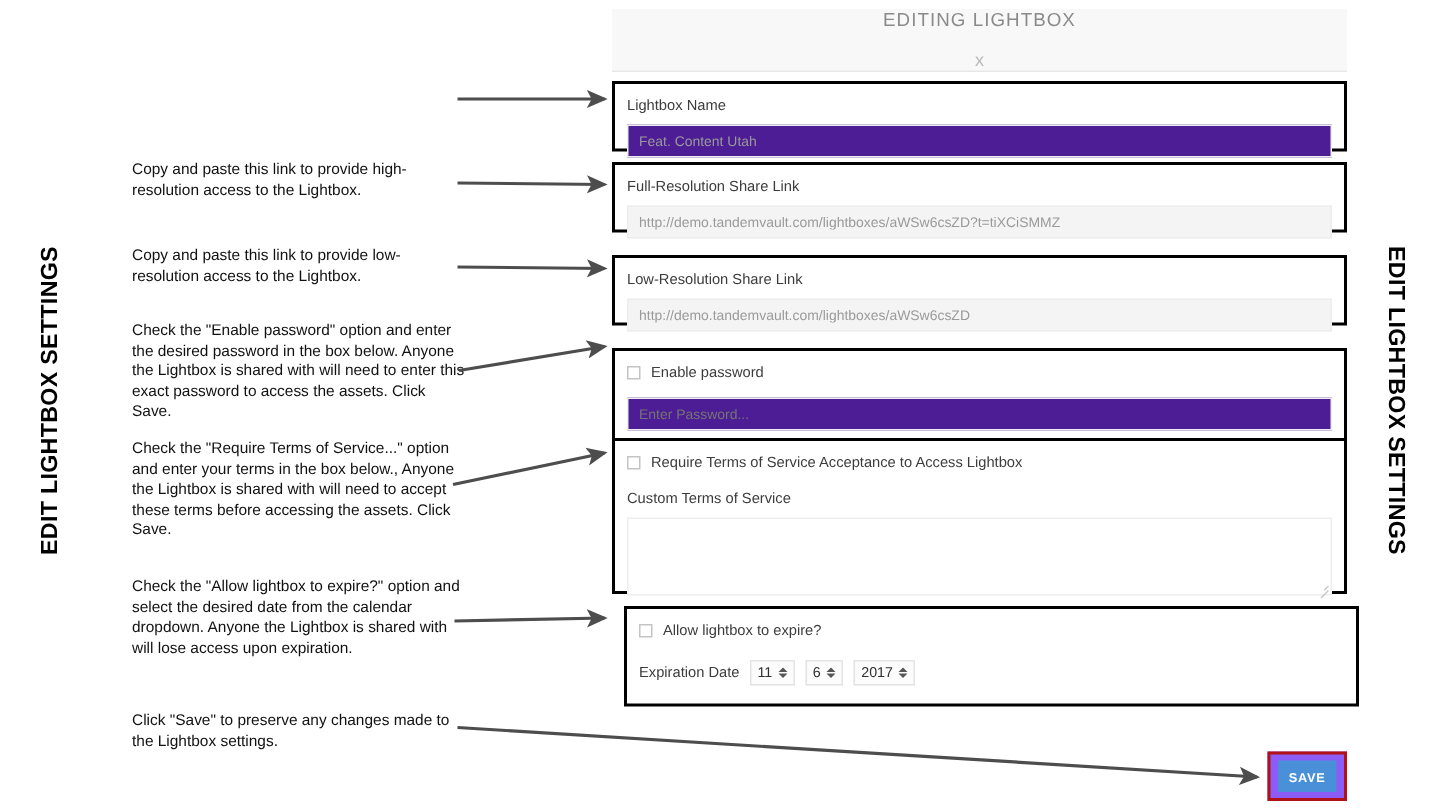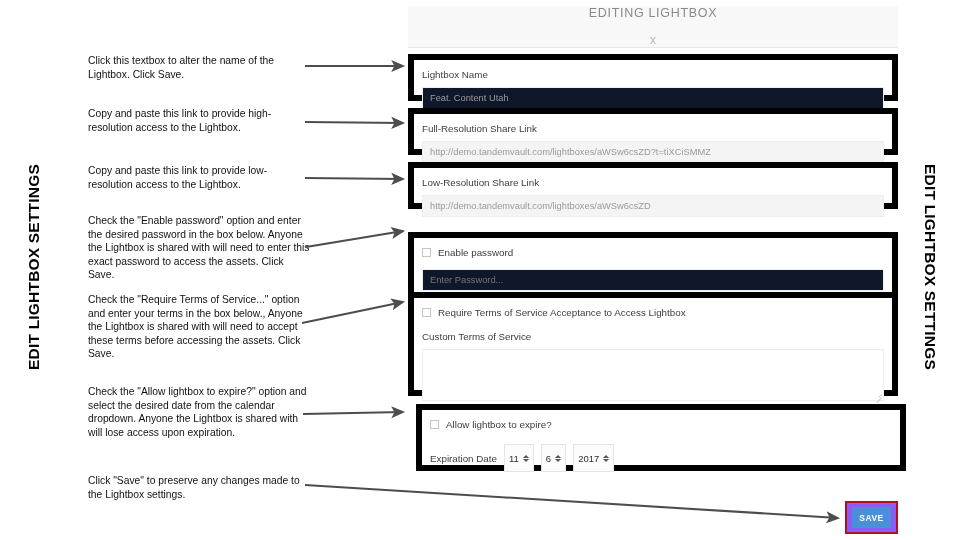--- a/index.html
+++ b/index.html
@@ -75,37 +75,37 @@
     font-size: 12px;
     color: #b8b8b8;
     cursor: pointer;
   }
 
   
   .hl {
     position: absolute;
     left: 408px;
     width: 490px;
-    border: 6px solid #000000;
+    border: 2px solid #000000;
     background: #fff;
     padding: 9px 8px 8px 8px;
   }
 
   .field-label {
     font-size: 9.8px;
     color: #3c3c3c;
     margin-bottom: 7px;
     display: block;
   }
   .field-input {
     display: block;
     width: 100%;
     height: 22px;
     border: 1px solid #eeeeee;
-    background: #0f172a;
+    background: #4c1d95;
     font-size: 9.3px;
     color: #9a9a9a;
     padding: 0 7px;
     line-height: 20px;
     font-family: "Liberation Sans", sans-serif;
   }
   .field-input.readonly {
     background: #f4f4f4;
     border: 1px solid #ededed;
   }
@@ -162,21 +162,21 @@
     gap: 7px;
     margin-top: 14px;
   }
   .date-label { font-size: 9.8px; color: #3c3c3c; }
   .stepper {
     display: inline-flex;
     align-items: center;
     gap: 4px;
     border: 1px solid #e4e4e4;
     background: #fcfcfc;
-    height: 28px;
+    height: 17px;
     padding: 0 4px;
     font-size: 9.5px;
     color: #2f2f2f;
     cursor: pointer;
   }
   .stepper .spin {
     display: inline-flex;
     flex-direction: column;
     line-height: 0;
     gap: 1px;
@@ -212,21 +212,20 @@
   }
 </style>
 </head>
 <body>
 
 <div class="page">
 
   <div class="side-label left">EDIT LIGHTBOX SETTINGS</div>
   <div class="side-label right">EDIT LIGHTBOX SETTINGS</div>
 
-  <div class="note" style="left:88px; top:54px;">Click this textbox to alter the name of the Lightbox. Click Save.</div>
   <div class="note" style="left:88px; top:107px;">Copy and paste this link to provide high-resolution access to the Lightbox.</div>
   <div class="note" style="left:88px; top:164px;">Copy and paste this link to provide low-resolution access to the Lightbox.</div>
   <div class="note" style="left:88px; top:214px; width:222px;">Check the "Enable password" option and enter the desired password in the box below. Anyone the Lightbox is shared with will need to enter this exact password to access the assets. Click Save.</div>
   <div class="note" style="left:88px; top:293px; width:218px;">Check the "Require Terms of Service..." option and enter your terms in the box below., Anyone the Lightbox is shared with will need to accept these terms before accessing the assets. Click Save.</div>
   <div class="note" style="left:88px; top:385px; width:222px;">Check the  "Allow lightbox to expire?" option and select the desired date from the calendar dropdown. Anyone the Lightbox is shared with will lose access upon expiration.</div>
   <div class="note" style="left:88px; top:474px; width:218px;">Click "Save" to preserve any changes made to the Lightbox settings.</div>
 
   <svg class="arrow-layer" viewBox="0 0 960 540">
     <defs>
       <marker id="ah" markerWidth="7" markerHeight="7" refX="5.6" refY="3.2" orient="auto" markerUnits="strokeWidth">
@@ -254,21 +253,21 @@
   <div class="hl" style="top:54px; height:47px;">
     <span class="field-label">Lightbox Name</span>
     <input class="field-input" value="Feat. Content Utah" style="">
   </div>
 
   <div class="hl" style="top:108px; height:47px;">
     <span class="field-label">Full-Resolution Share Link</span>
     <input class="field-input readonly" value="http://demo.tandemvault.com/lightboxes/aWSw6csZD?t=tiXCiSMMZ" style="">
   </div>
 
-  <div class="hl" style="top:162px; height:47px;">
+  <div class="hl" style="top:170px; height:47px;">
     <span class="field-label">Low-Resolution Share Link</span>
     <input class="field-input readonly" value="http://demo.tandemvault.com/lightboxes/aWSw6csZD" style="">
   </div>
 
   <div class="hl" style="top:232px; height:66px;">
     <div class="cb-row">
       <span class="cb"></span>
       <span class="cb-label">Enable password</span>
     </div>
     <input class="field-input" style="margin-top: 11px;" placeholder="Enter Password...">

